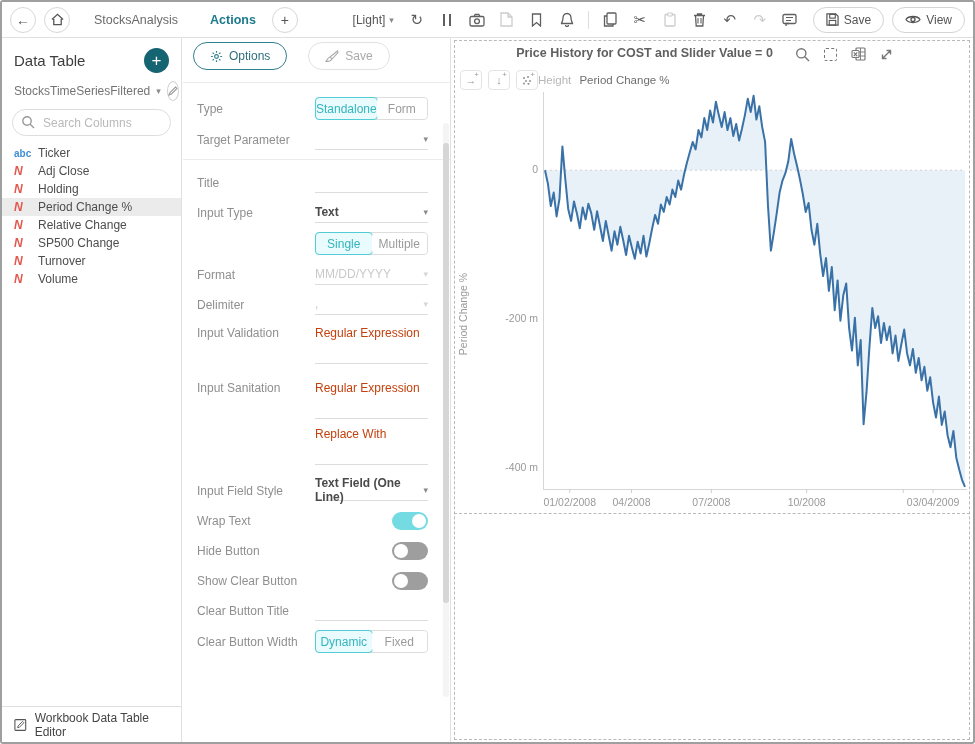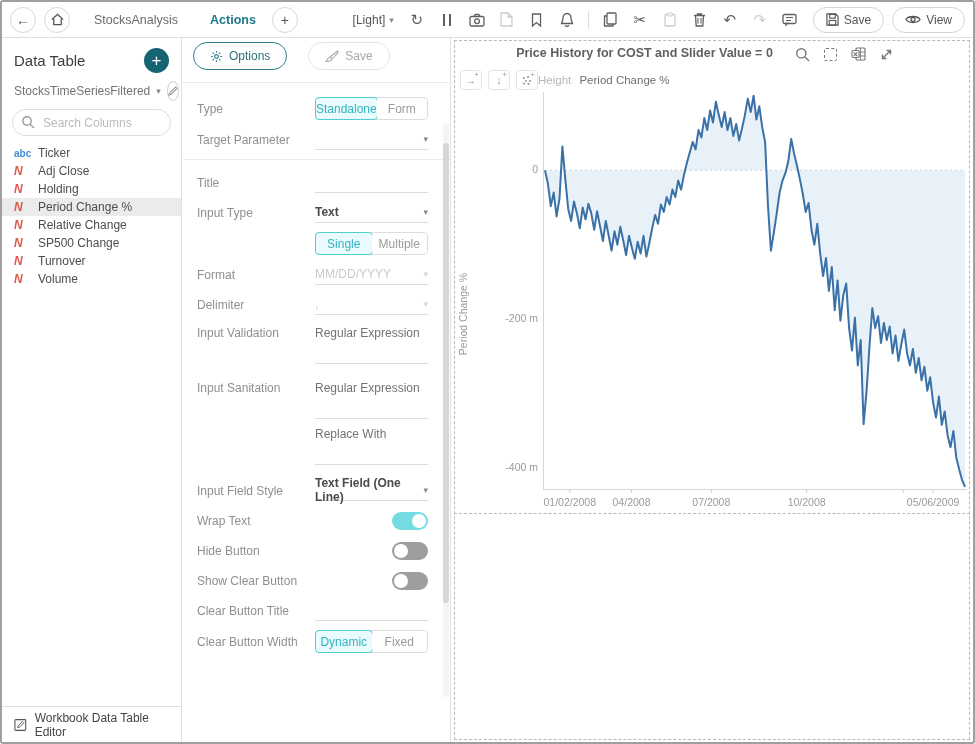--- a/index.html
+++ b/index.html
@@ -86,21 +86,21 @@
   .seg-btn { flex:1; display:flex; align-items:center; justify-content:center;
     font-size:12px; color:#9b9b9b; background:#fff; cursor:pointer; border-radius:4px; }
   .seg-btn.active { border:1px solid #52cdd6; background:#e9fbfc; color:#33b5c0; margin:-1px; }
   .u-select { display:flex; align-items:center; justify-content:space-between;
     border-bottom:1px solid #dcdcdc; height:21px; font-size:12px; color:#4a4a4a; cursor:pointer; }
   .u-select.empty { color:#bdbdbd; }
   .u-select.disabled { color:#c9c9c9; cursor:default; }
   .u-select.disabled .caret { color:#d6d6d6; }
   .u-input { border-bottom:1px solid #dcdcdc; height:21px; font-size:12px; color:#4a4a4a; }
   .tall-field { height:40px; border-bottom:1px solid #dcdcdc; font-size:12px;
-    color:#737373; padding-top:2px; margin-bottom:6px; }
+    color:#c2410c; padding-top:2px; margin-bottom:6px; }
   .toggle { width:36px; height:18px; border-radius:10px; position:relative; cursor:pointer; margin-left:auto; }
   .toggle .knob { position:absolute; top:2px; width:14px; height:14px; border-radius:50%; background:#fff; }
   .toggle.on { background:#74dbe2; } .toggle.on .knob { right:2px; }
   .toggle.off { background:#9e9e9e; } .toggle.off .knob { left:2px; }
   .opt-scrollbar { position:absolute; top:40px; right:1px; width:6px; bottom:4px; background:#f4f4f4; border-radius:3px; }
   .opt-scroll-thumb { position:absolute; top:20px; width:6px; height:460px; background:#d6d6d6; border-radius:3px; }
 
   
   #canvas { position:absolute; top:36px; left:450px; width:455px; bottom:0; background:#fff; }
   .dash-border { position:absolute; left:2px; top:2px; width:516px; height:700px;
@@ -524,17 +524,17 @@
     <div id="y-tick-labels">
         <span class="y-tick-label" style="top: 125.208px;">0</span>
         <span class="y-tick-label" style="top: 274.176px;">-200 m</span>
         <span class="y-tick-label" style="top: 423.144px;">-400 m</span>
       </div>
     <div id="x-tick-labels">
         <span class="x-tick-label" style="left: 117.78px;">01/02/2008</span>
         <span class="x-tick-label" style="left: 179.52px;">04/2008</span>
         <span class="x-tick-label" style="left: 259.32px;">07/2008</span>
         <span class="x-tick-label" style="left: 354.66px;">10/2008</span>
-        <span class="x-tick-label" style="left: 481.08px;">05/06/2009</span>
+        <span class="x-tick-label" style="left: 481.08px;">03/04/2009</span>
       </div>
 
   </div>
 </div>
 
 </body></html>

